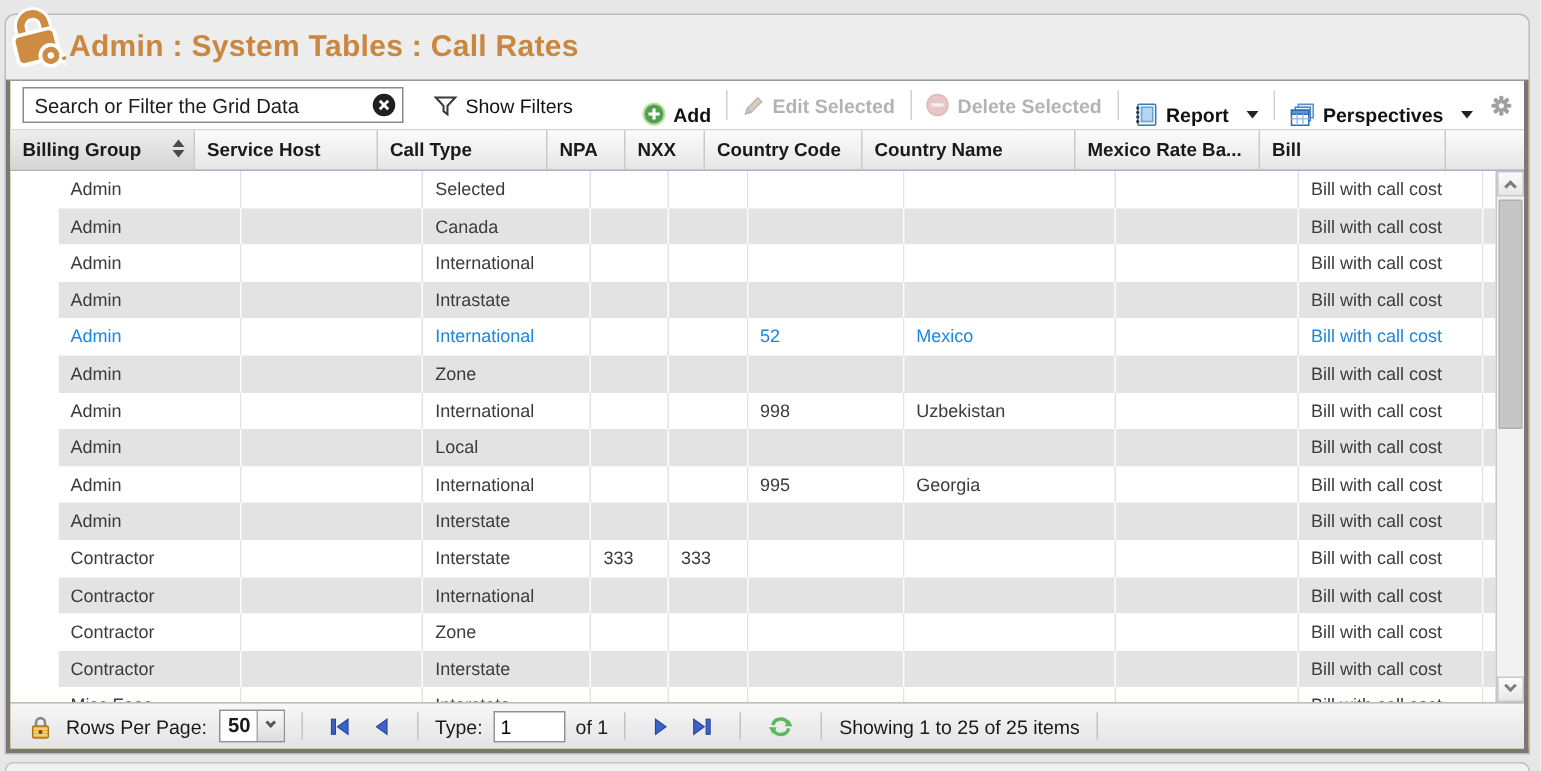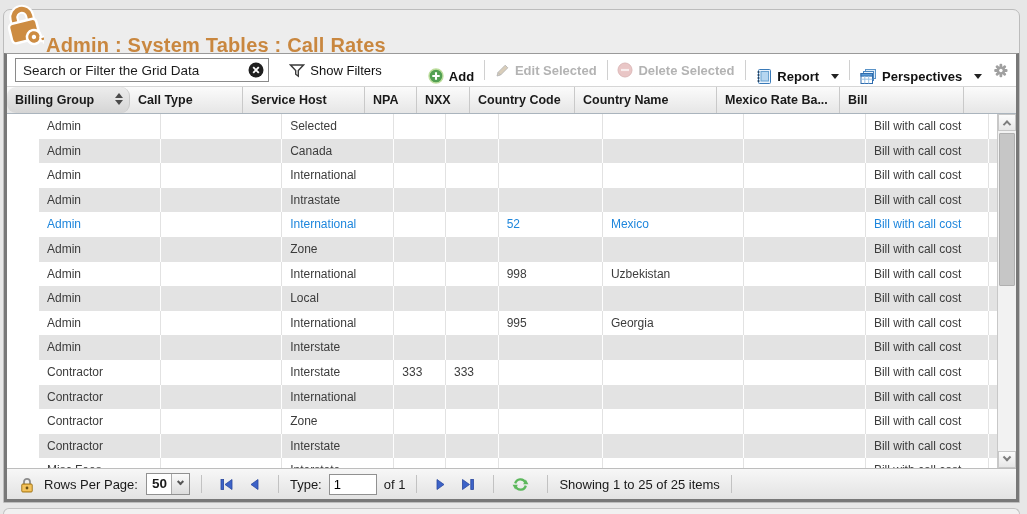--- a/index.html
+++ b/index.html
@@ -5,21 +5,21 @@
   * { box-sizing: border-box; margin: 0; padding: 0; }
   html,body { width:1027px; height:514px; overflow:hidden; }
   body { background:#e7e7e7; font-family:"Liberation Sans", sans-serif; position:relative; }
 
   .window { position:absolute; left:3px; top:9px; width:1017px; height:494px;
             background:#ededed; border:1px solid #bcbcbc; border-radius:7px 7px 0 0; }
 
   
   .titlebar { position:relative; height:43px; }
   .lockkey { position:absolute; left:0px; top:-7px; }
-  .page-title { position:absolute; left:42px; top:24px; font-size:20px; font-weight:600;
+  .page-title { position:absolute; left:42px; top:10px; font-size:20px; font-weight:600;
                 color:#c9873f; letter-spacing:0.2px; }
 
   
   .frame { position:absolute; left:0; right:0; top:43px; bottom:0;
            border:3px solid #787878; border-top:1px solid #9a9a9a;
            background:#fde047; display:flex; flex-direction:column; }
 
   
   .toolbar { height:33px; flex:0 0 33px; background:#fff; border-bottom:1px solid #d6d6d6;
              display:flex; align-items:center; padding:0 8px; font-size:13px; color:#111; }
@@ -33,21 +33,21 @@
   .tb-sep { width:1px; height:20px; background:#d0d0d0; margin:0 10px; }
   .caret { width:0; height:0; border-left:4.5px solid transparent; border-right:4.5px solid transparent;
            border-top:5px solid #222; margin-left:7px; }
   .gear { margin-left:12px; cursor:pointer; }
 
   
   .grid-header { height:27px; flex:0 0 27px; display:flex; background:linear-gradient(#fbfbfb,#e6e6e6);
                  border-bottom:1px solid #aab4bd; font-size:12.5px; font-weight:bold; color:#1a1a1a; }
   .hcell { position:relative; padding:0 0 0 8px; line-height:26px; border-right:1px solid #c9c9c9;
            overflow:hidden; white-space:nowrap; cursor:pointer; }
-  .hcell.sorted { background:linear-gradient(#ededed,#d5d5d5);border-radius:9px; }
+  .hcell.sorted { background:linear-gradient(#ededed,#d5d5d5); }
   .hcell.filler { flex:1; border-right:none; cursor:default; }
   .sorticon { position:absolute; right:6px; top:6px; }
   .tri-up { display:block; width:0; height:0; border-left:4px solid transparent;
             border-right:4px solid transparent; border-bottom:5px solid #4a4a4a; }
   .tri-down { display:block; width:0; height:0; border-left:4px solid transparent;
               border-right:4px solid transparent; border-top:5px solid #4a4a4a; margin-top:2px; }
 
   
   .grid-body { flex:1; display:flex; overflow:hidden; background:#fff;padding-left:32px; }
   .rows { flex:1; overflow:hidden; }
@@ -211,22 +211,22 @@
           <circle r="2.1" fill="#fff"></circle>
         </g>
       </svg>
     </div>
 
     <div class="grid-header" id="grid-header">
         <div class="hcell c0 sorted"><span>Billing Group</span><span class="sorticon">
             <i class="tri-up"></i>
             <i class="tri-down"></i>
           </span></div>
+        <div class="hcell c1"><span>Service Host</span></div>
         <div class="hcell c2"><span>Call Type</span></div>
-        <div class="hcell c1"><span>Service Host</span></div>
         <div class="hcell c3"><span>NPA</span></div>
         <div class="hcell c4"><span>NXX</span></div>
         <div class="hcell c5"><span>Country Code</span></div>
         <div class="hcell c6"><span>Country Name</span></div>
         <div class="hcell c7"><span>Mexico Rate Ba...</span></div>
         <div class="hcell c8"><span>Bill</span></div>
         <div class="hcell filler"></div>
       </div>
 
     <div class="grid-body">

